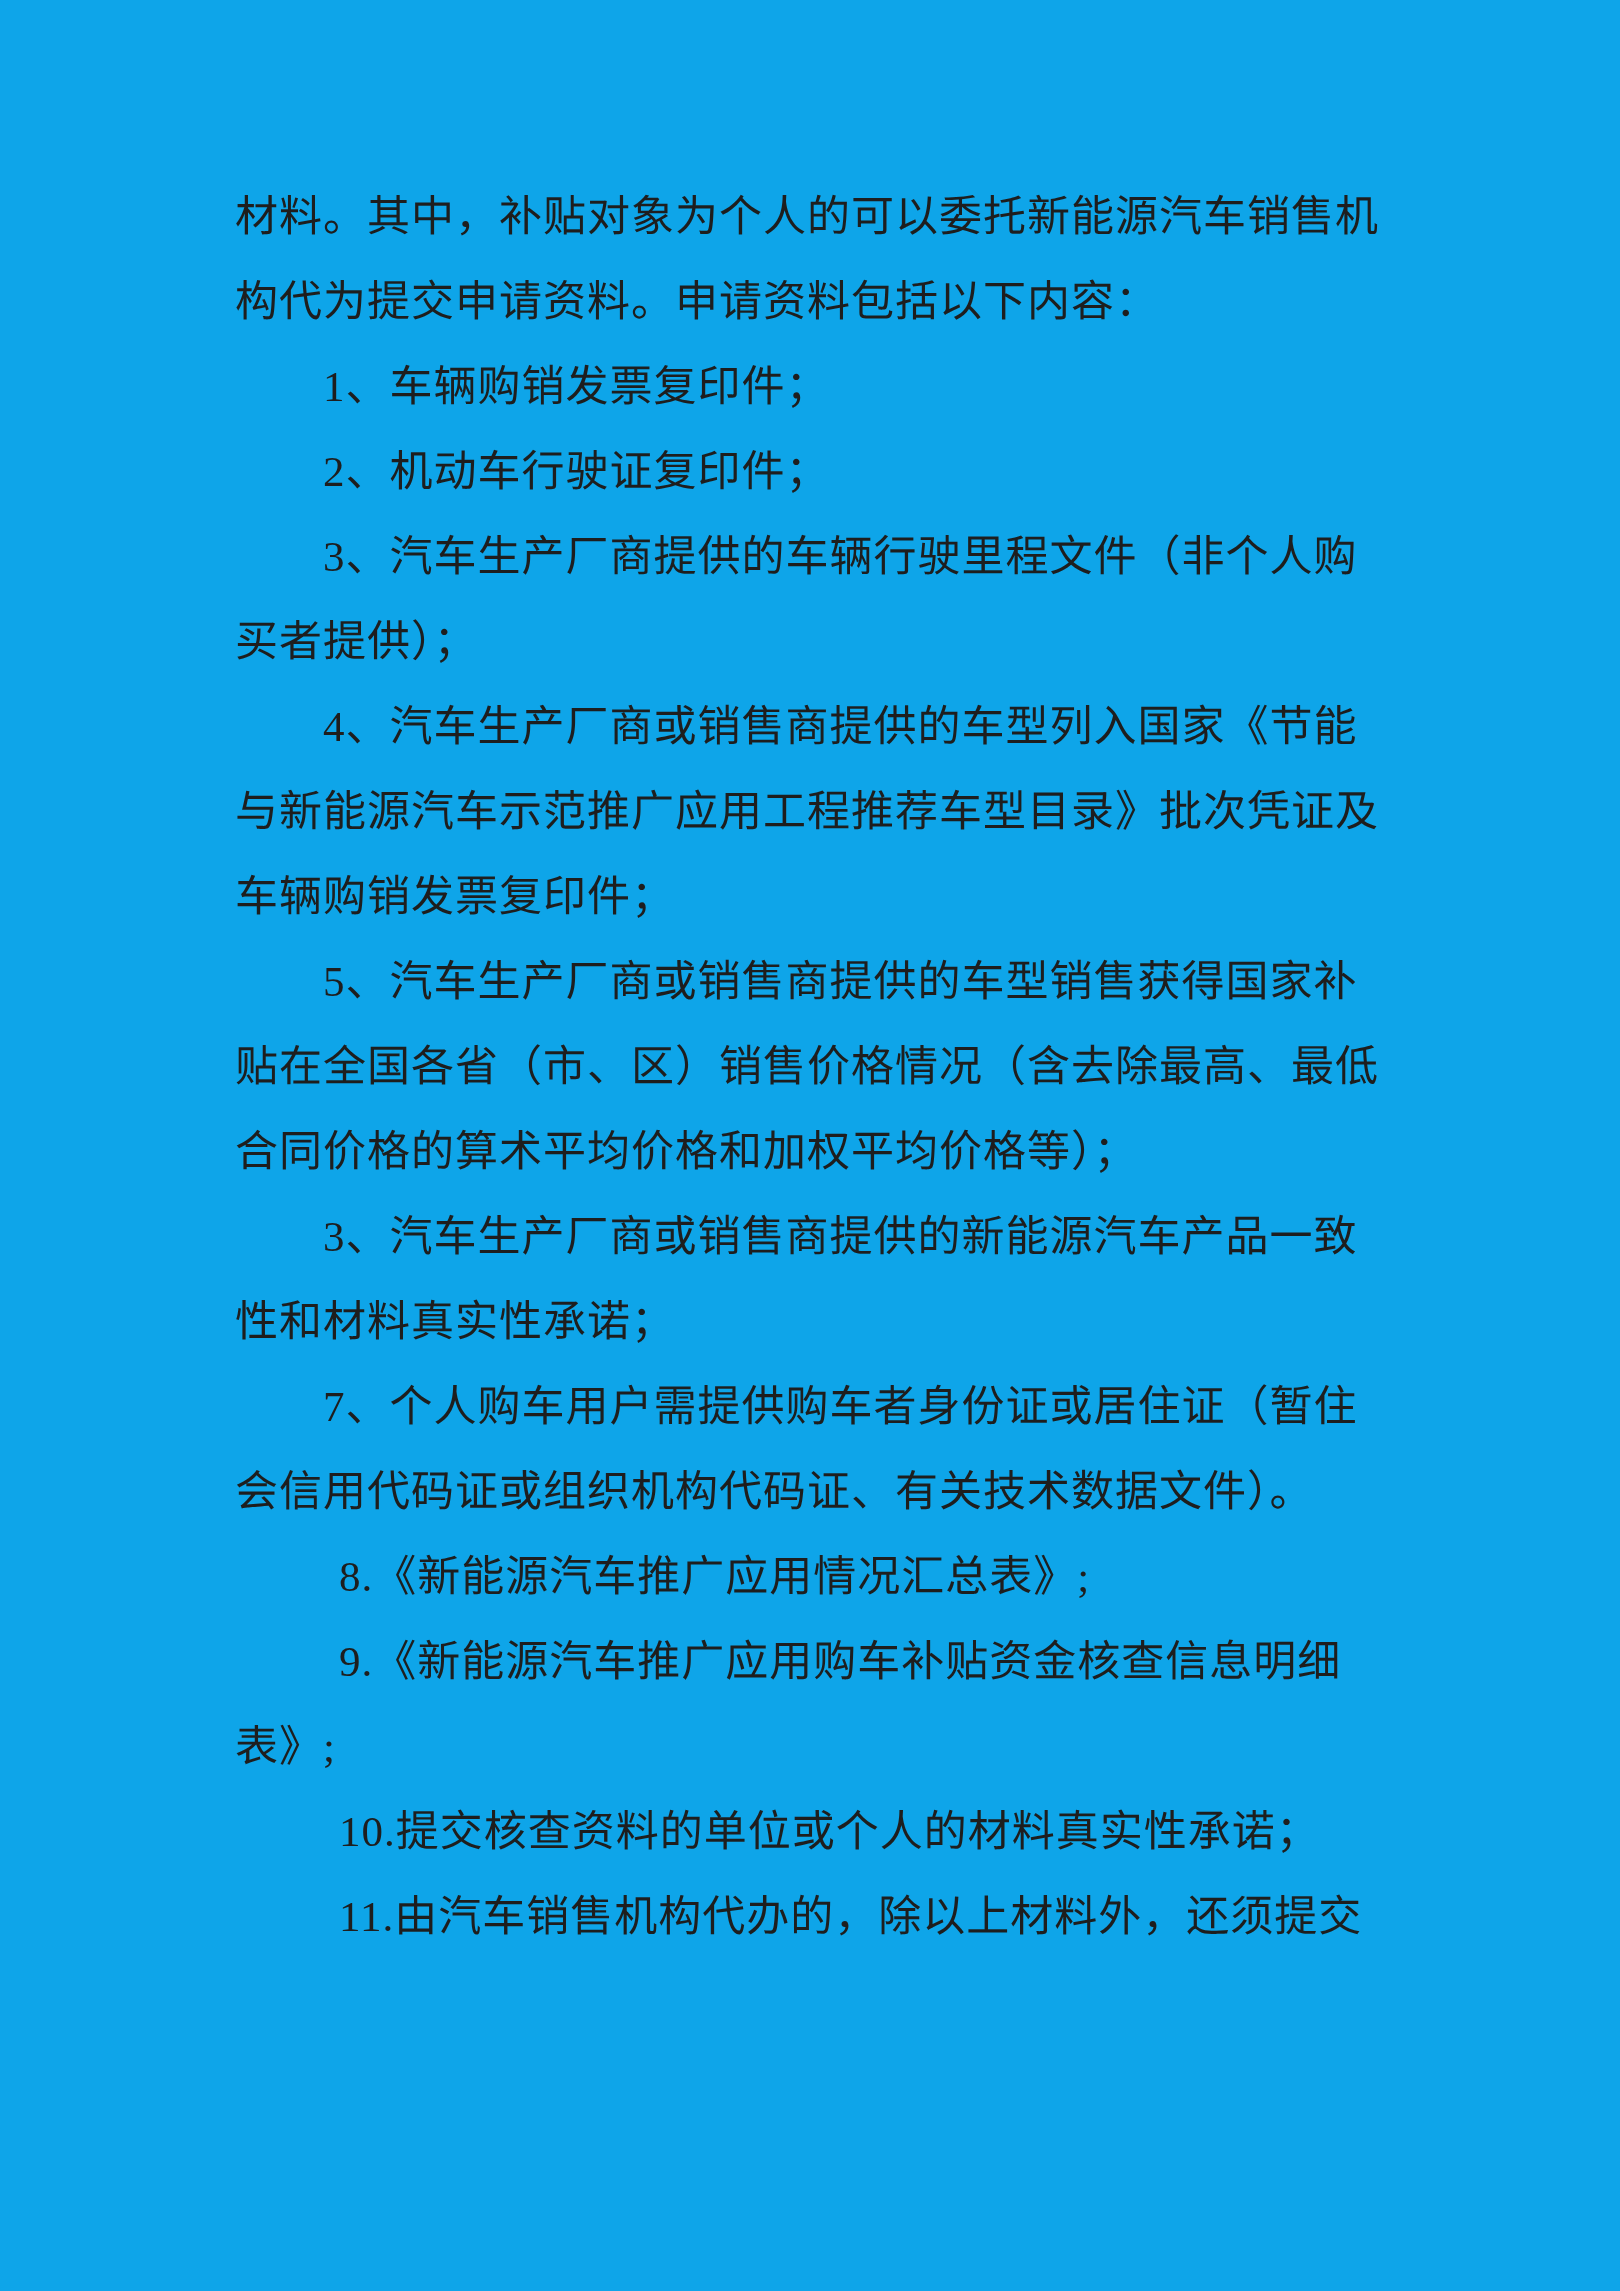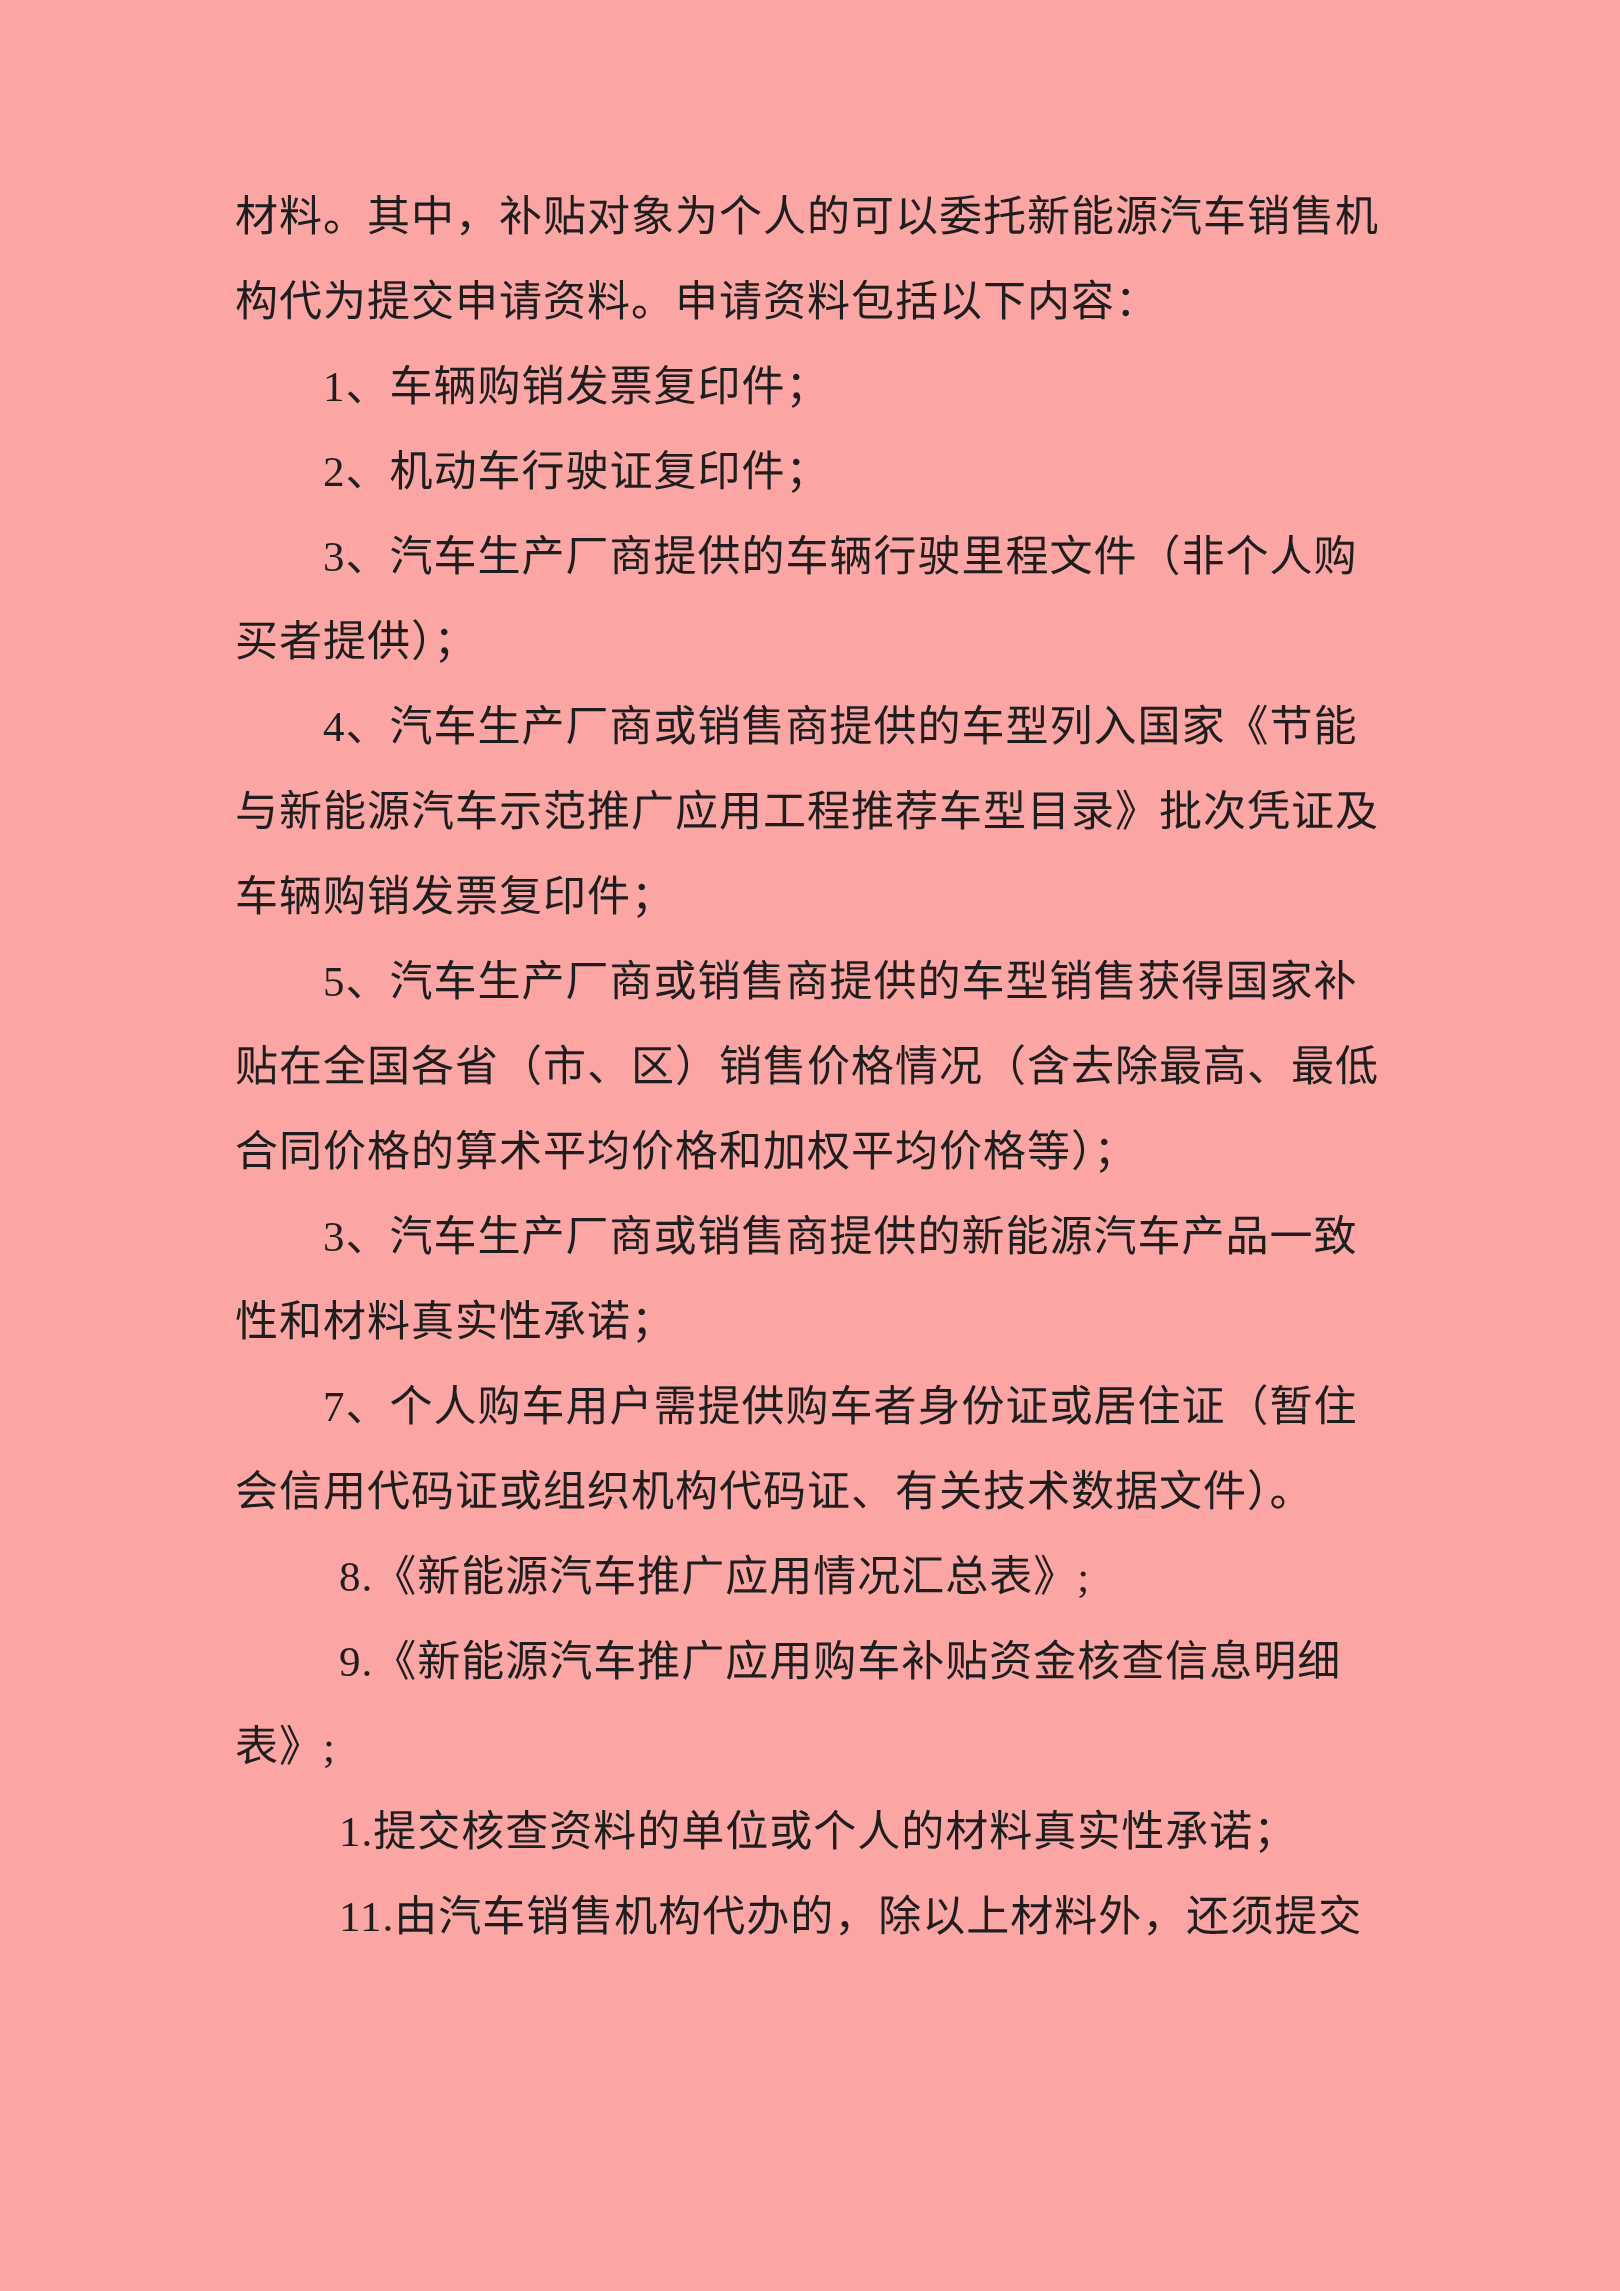--- a/index.html
+++ b/index.html
@@ -5,21 +5,21 @@
   html, body {
     margin: 0;
     padding: 0;
     background: #e8e8e8;
   }
   .page {
     position: relative;
     width: 1620px;
     height: 2292px;
     margin: 0 auto;
-    background: #fca5a5;
+    background: #0ea5e9;
     overflow: hidden;
   }
   .text-block {
     position: absolute;
     left: 235px;
     top: 174px;
     width: 1161px;
     font-family: "Liberation Serif", "DejaVu Serif", serif;
     font-size: 43px;
     line-height: 85px;
@@ -55,17 +55,17 @@
     <div class="line ind1">5、汽车生产厂商或销售商提供的车型销售获得国家补</div>
     <div class="line ind0">贴在全国各省（市、区）销售价格情况（含去除最高、最低</div>
     <div class="line ind0">合同价格的算术平均价格和加权平均价格等）；</div>
     <div class="line ind1">3、汽车生产厂商或销售商提供的新能源汽车产品一致</div>
     <div class="line ind0">性和材料真实性承诺；</div>
     <div class="line ind1">7、个人购车用户需提供购车者身份证或居住证（暂住</div>
     <div class="line ind0">会信用代码证或组织机构代码证、有关技术数据文件）。</div>
     <div class="line ind2">8.《新能源汽车推广应用情况汇总表》;</div>
     <div class="line ind2">9.《新能源汽车推广应用购车补贴资金核查信息明细</div>
     <div class="line ind0">表》;</div>
-    <div class="line ind2">1.提交核查资料的单位或个人的材料真实性承诺；</div>
+    <div class="line ind2">10.提交核查资料的单位或个人的材料真实性承诺；</div>
     <div class="line ind2">11.由汽车销售机构代办的，除以上材料外，还须提交</div>
   </div>
 </div>
 
 
 </body></html>

